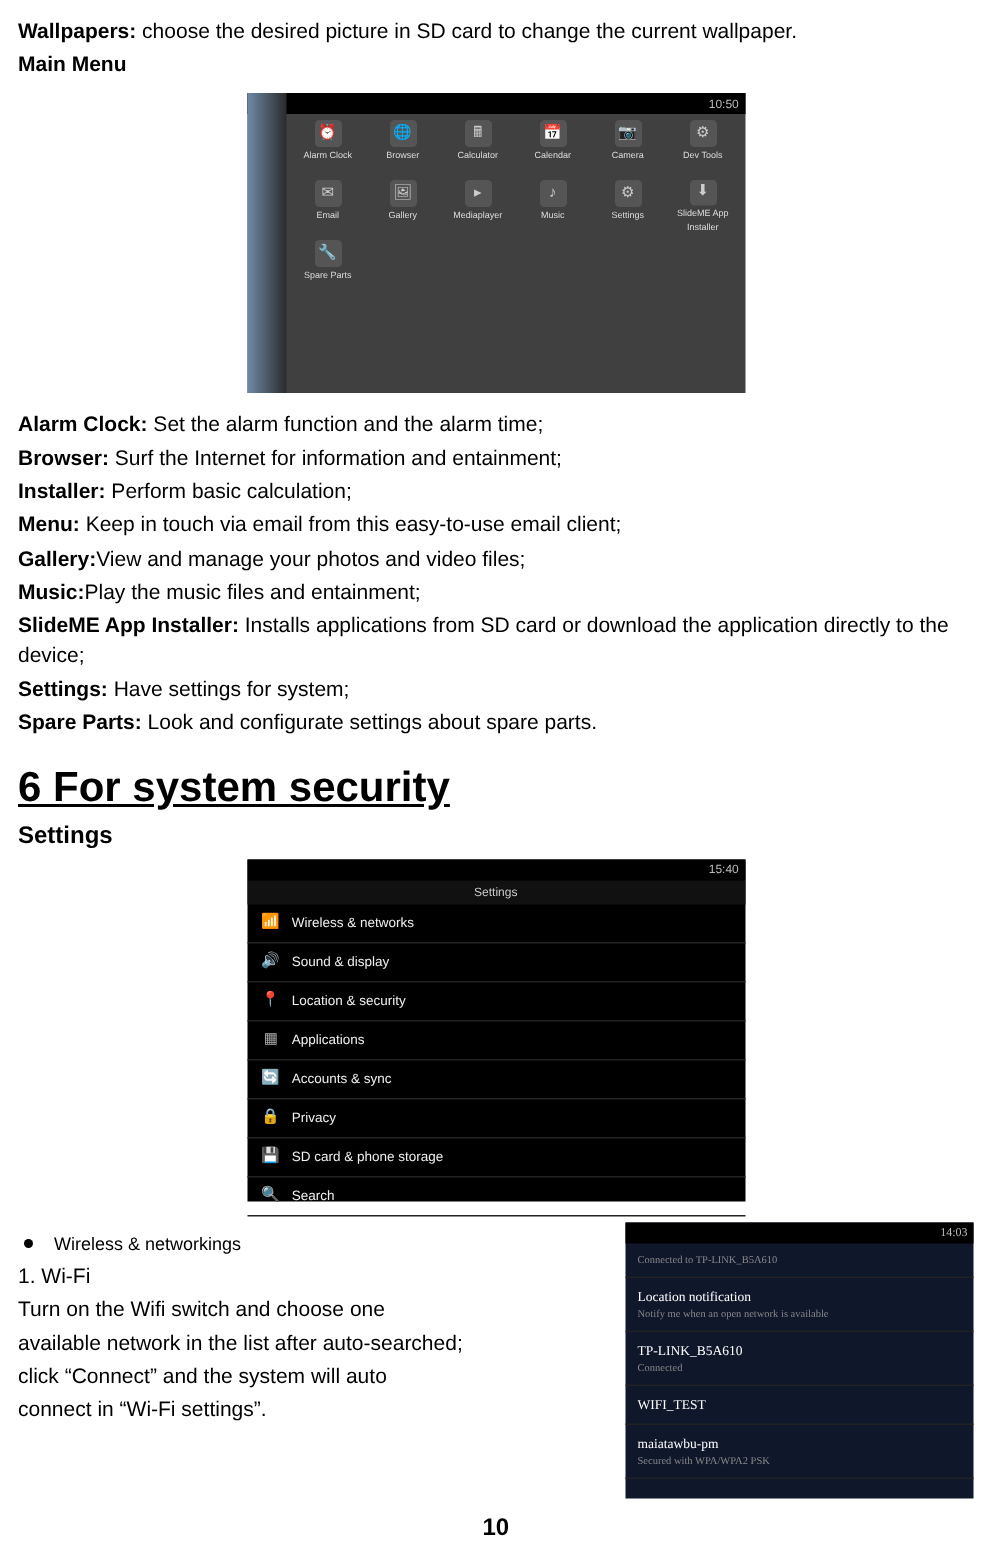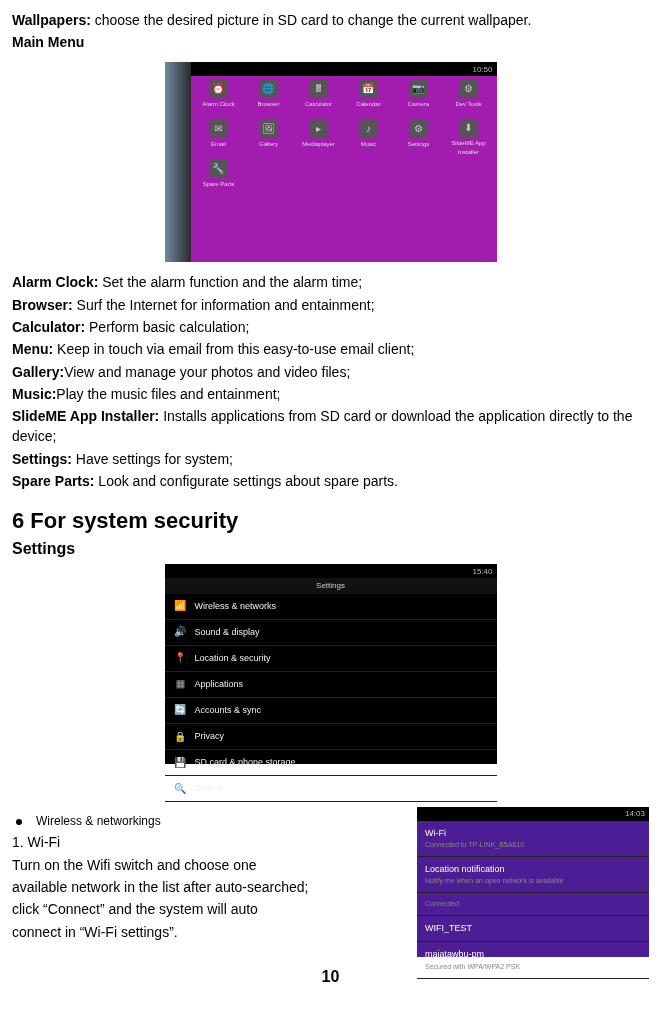--- a/index.html
+++ b/index.html
@@ -7,28 +7,28 @@
     font-size: 14px;
     width: 661px;
     margin: 0;
     padding: 8px 12px;
     box-sizing: border-box;
     color: #000;
     line-height: 1.45;
   }
   .bold { font-weight: bold; }
   .h-main { font-size: 14px; font-weight: bold; margin: 2px 0 4px 0; }
-  .h-section { font-size: 22px; font-weight: bold; margin: 14px 0 0 0; }
+  .h-section { font-size: 28px; font-weight: bold; margin: 14px 0 0 0; text-decoration: underline; }
   .h-sub { font-size: 16px; font-weight: bold; margin: 0 0 4px 0; }
   .h-bullet { font-size: 12px; font-weight: normal; }
   .img-wrap { text-align: center; margin: 4px 0 10px 0; }
   .apps-screenshot {
     display: inline-block;
     width: 332px; height: 200px;
-    background: #a21caf;
+    background: #404040;
     position: relative;
   }
   .apps-screenshot .left-strip {
     position: absolute; left:0; top:0; width:26px; height:100%;
     background: linear-gradient(to right, #6f8aa6, #2a2a2a);
   }
   .apps-screenshot .statusbar,
   .settings-screenshot .statusbar,
   .wifi-screenshot .statusbar {
     height: 14px; background:#000; color:#bbb;
@@ -51,43 +51,43 @@
     color:#ccc; font-size:10px;
   }
   .ic.red { background:#7a1f1f; }
   .ic.blue { background:#2a5aa6; border-radius:50%; }
   .ic.green { background:#3a6b2f; }
   .ic.grey { background:#555; }
   .ic.teal { background:#2b6d6d; }
   .ic.orange { background:#a65a1f; }
 
   .settings-screenshot {
-    display:inline-block; width:332px; height:200px; background:#000;
+    display:inline-block; width:332px; height:228px; background:#000;
     position:relative;
   }
   .settings-screenshot .title {
     color:#ccc; font-size:8px; padding:2px 6px; background:#111;
   }
   .settings-screenshot .row {
     display:flex; align-items:center; gap:8px;
     color:#eee; font-size:9px; padding:6px 10px;
     border-bottom:1px solid #222;
   }
   .settings-screenshot .row .ic2 {
     width:12px; height:12px; color:#aaa; display:inline-flex;
     align-items:center; justify-content:center; font-size:10px;
   }
 
   .two-col {
     display:flex; gap:12px; align-items:flex-start;
   }
   .two-col .text { flex:1; }
   .wifi-screenshot {
-    width:232px; height:150px; background:#4c1d95;
-    font-size:8px; color:#ddd;
+    width:232px; height:184px; background:#0f172a;
+    font-size:8px; color:#ddd;font-family:Liberation Serif, serif;
   }
   .wifi-screenshot .row {
     padding:6px 8px; border-bottom:1px solid #222;
     display:flex; flex-direction:column;
   }
   .wifi-screenshot .row .main { color:#fff; font-size:9px; }
   .wifi-screenshot .row .sub { color:#888; font-size:7px; }
   .bullet-row { display:flex; align-items:center; gap:14px; margin:6px 0 2px 0;}
   .bullet-dot { width:6px; height:6px; background:#000; border-radius:50%; margin-left:4px;}
   .page-num { text-align:center; font-weight:bold; font-size:16px; margin-top:8px;}
@@ -161,21 +161,21 @@
           <div class="ic grey">🔧</div>
           <span>Spare Parts</span>
         </div>
       </div>
   </div>
 </div>
 
 <div id="defs-container">
     <p><span class="bold">Alarm Clock:</span><span> Set the alarm function and the alarm time;</span></p>
     <p><span class="bold">Browser:</span><span> Surf the Internet for information and entainment;</span></p>
-    <p><span class="bold">Calculator:</span><span> Perform basic calculation;</span></p>
+    <p><span class="bold">Installer:</span><span> Perform basic calculation;</span></p>
     <p><span class="bold">Menu:</span><span> Keep in touch via email from this easy-to-use email client;</span></p>
     <p><span class="bold">Gallery:</span><span>View and manage your photos and video files;</span></p>
     <p><span class="bold">Music:</span><span>Play the music files and entainment;</span></p>
     <p><span class="bold">SlideME App Installer:</span><span> Installs applications from SD card or download the application directly to the device;</span></p>
     <p><span class="bold">Settings:</span><span> Have settings for system;</span></p>
     <p><span class="bold">Spare Parts:</span><span> Look and configurate settings about spare parts.</span></p>
   </div>
 
 <div class="h-section">6 For system security</div>
 <div class="h-sub">Settings</div>
@@ -234,28 +234,28 @@
     <p>available network in the list after auto-searched;</p>
     <p>click “Connect” and the system will auto</p>
     <p>connect in “Wi-Fi settings”.</p>
   </div>
   <div class="wifi-screenshot">
     <div class="statusbar">
       <span>14:03</span>
     </div>
     <div id="wifi-rows">
         <div class="row">
-          <span class="main">Wi-Fi</span>
           <span class="sub">Connected to TP-LINK_B5A610</span>
         </div>
         <div class="row">
           <span class="main">Location notification</span>
           <span class="sub">Notify me when an open network is available</span>
         </div>
         <div class="row">
+          <span class="main">TP-LINK_B5A610</span>
           <span class="sub">Connected</span>
         </div>
         <div class="row">
           <span class="main">WIFI_TEST</span>
         </div>
         <div class="row">
           <span class="main">maiatawbu-pm</span>
           <span class="sub">Secured with WPA/WPA2 PSK</span>
         </div>
       </div>

